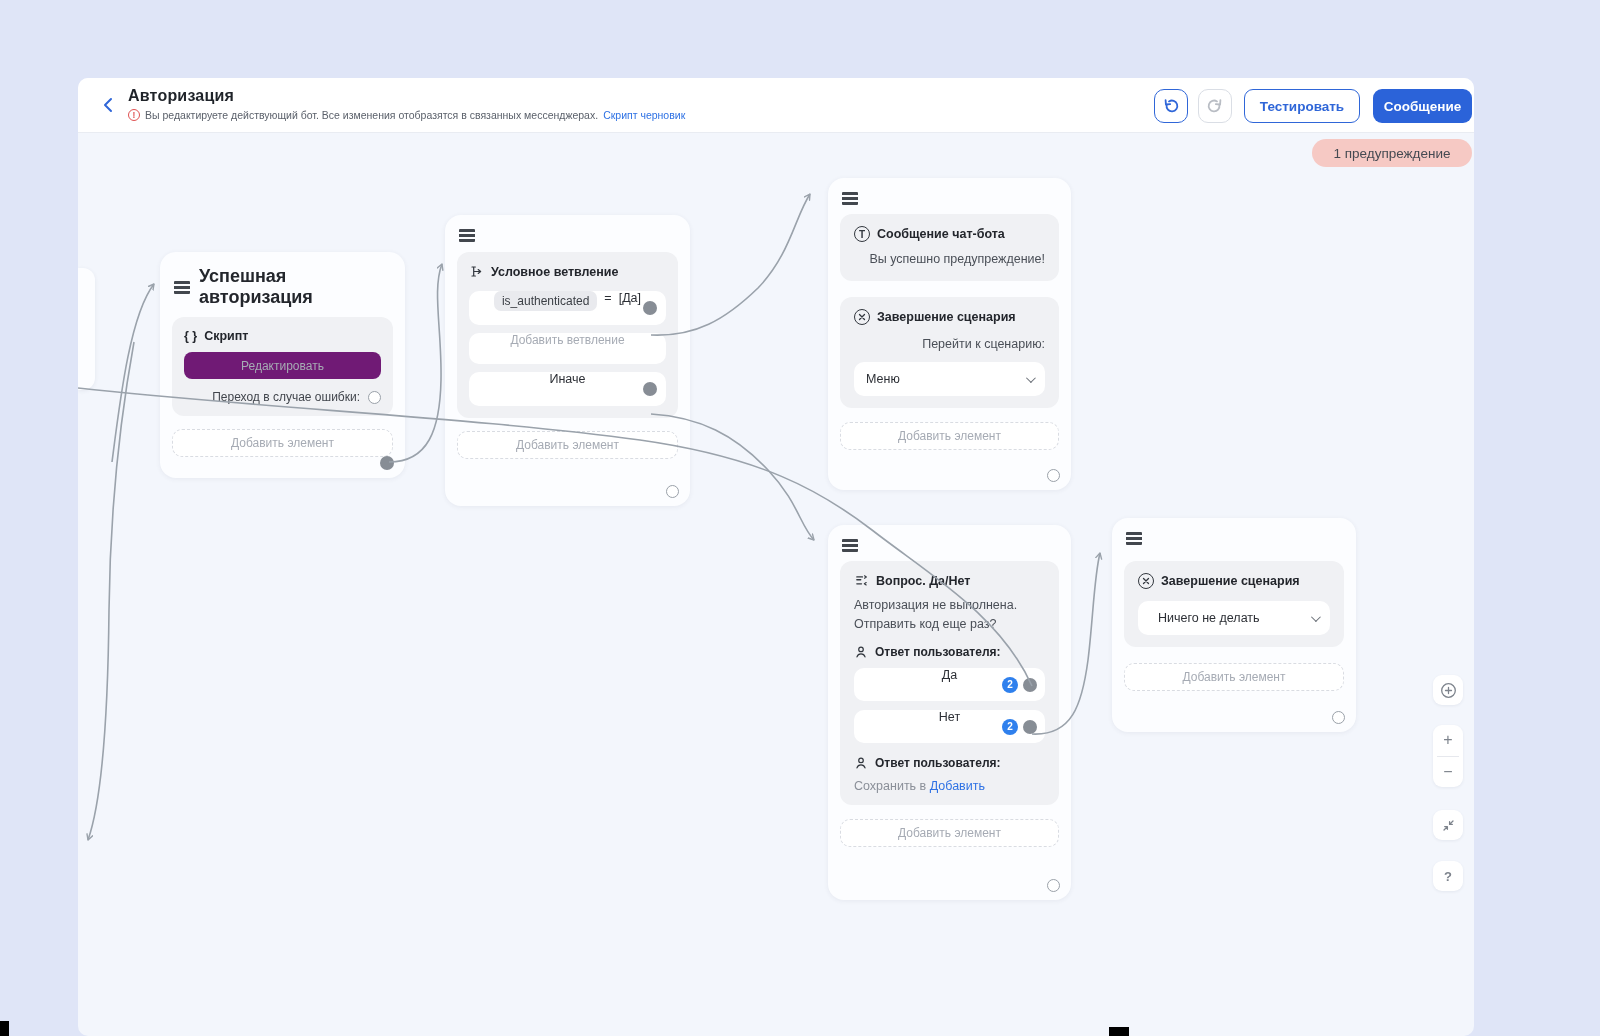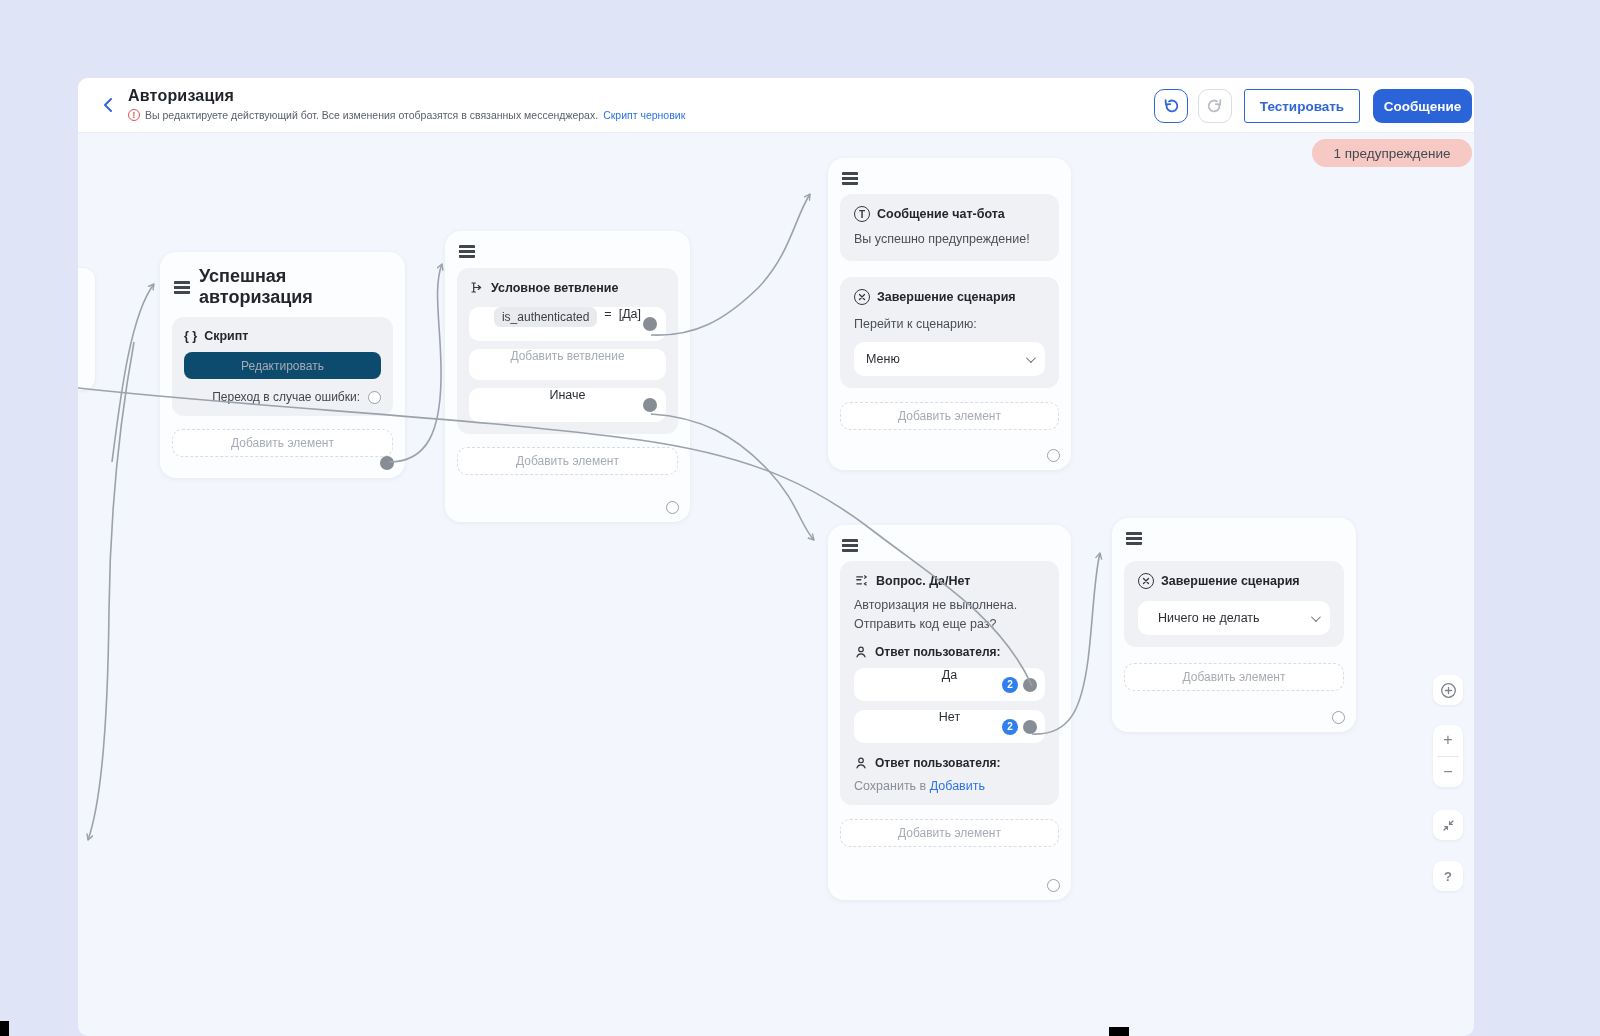--- a/index.html
+++ b/index.html
@@ -14,36 +14,36 @@
   .title-wrap { position:absolute; left:50px; top:9px; }
   .page-title { font-size:16px; font-weight:700; color:#1f2329; letter-spacing:.2px; }
   .warn-row { display:flex; align-items:center; gap:5px; margin-top:4px; }
   .warn-ico { width:12px; height:12px; border:1.2px solid #e05252; border-radius:50%; color:#e05252; font-size:8.5px; font-weight:700; display:flex; align-items:center; justify-content:center; flex:0 0 auto; }
   .warn-ico::before { content:"!"; }
   .warn-text { font-size:10.5px; color:#5b616b; }
   .draft-link { font-size:10.5px; color:#2f72e4; cursor:pointer; }
   .hbtn { position:absolute; top:11px; height:34px; border-radius:10px; display:flex; align-items:center; justify-content:center; cursor:pointer; background:#fff; }
   .undo { left:1076px; width:34px; border:1.5px solid #2f66d8; }
   .redo { left:1120px; width:34px; border:1.5px solid #dadee5; }
-  .test { left:1166px; width:116px; border:1.5px solid #2f66d8; color:#2f66d8; font-size:13.5px; font-weight:600; border-radius:3px; }
+  .test { left:1166px; width:116px; border:1.5px solid #2f66d8; color:#2f66d8; font-size:13.5px; font-weight:600; border-radius:9px; }
   .save { left:1295px; width:99px; background:#2b63d9; color:#fff; font-size:13.5px; font-weight:600; border:none; border-radius:9px; }
 
   
   .warn-pill { position:absolute; left:1234px; top:61px; width:160px; height:28px; background:#f6c9c4; border-radius:14px; display:flex; align-items:center; justify-content:center; font-size:13.5px; color:#454a52; z-index:4; }
   .sliver { position:absolute; left:0; top:190px; width:17px; height:122px; background:#fcfdff; border-radius:0 12px 12px 0; box-shadow:0 1px 4px rgba(50,60,90,.08); z-index:1; }
 
   
   .node { position:absolute; background:#fcfdff; border-radius:16px; box-shadow:0 1px 5px rgba(50,60,90,.07); z-index:1; }
   .node-head { display:flex; align-items:center; gap:9px; padding:14px 14px 9px; }
   .hamburger { width:16px; height:13px; flex:0 0 auto; cursor:grab;
     background:repeating-linear-gradient(to bottom,#42474e 0 2.6px, transparent 2.6px 5.2px); border-radius:1px; }
   .node-title { font-size:18px; font-weight:700; color:#23262c; }
   .card { margin:0 12px; background:#f0f1f4; border-radius:12px; padding:12px; }
   .card-title { display:flex; align-items:center; gap:7px; font-size:12.5px; font-weight:700; color:#23262c; }
-  .white-btn { background:#0c4a6e; border-radius:8px; height:27px; display:flex; align-items:center; justify-content:center; font-size:12px; color:#a6abb4; cursor:pointer; }
+  .white-btn { background:#701a75; border-radius:8px; height:27px; display:flex; align-items:center; justify-content:center; font-size:12px; color:#a6abb4; cursor:pointer; }
   .add-el { margin:13px 12px 0; height:28px; border:1px dashed #d9dce2; border-radius:10px; display:flex; align-items:center; justify-content:center; font-size:12px; color:#a6abb4; cursor:pointer; background:#fff; }
   .dot { width:14px; height:14px; border-radius:50%; background:#878d95; flex:0 0 auto; cursor:pointer; }
   .hollow { width:13px; height:13px; border-radius:50%; background:#fff; border:1.5px solid #9aa1a9; flex:0 0 auto; cursor:pointer; }
   .corner-hollow { position:absolute; right:11px; bottom:8px; }
   .corner-dot { position:absolute; right:11px; bottom:8px; }
   .row { background:#fff; border-radius:10px; height:34px; display:flex; align-items:flex-start; justify-content:center; position:relative; font-size:12.5px; color:#2c2f35; }
   .row .dot { position:absolute; right:9px; top:50%; transform:translateY(-50%); }
   .pill { background:#e9eaee; border-radius:7px; padding:3px 8px; font-size:12px; color:#3c4046; }
   .sel { background:#fff; border-radius:10px; height:34px; display:flex; align-items:center; justify-content:space-between; padding:0 12px; font-size:12.5px; color:#2c2f35; cursor:pointer; }
   .chev { width:7px; height:7px; border-right:1.6px solid #6b7078; border-bottom:1.6px solid #6b7078; transform:rotate(45deg) translateY(-2px); }
@@ -116,21 +116,21 @@
       <div class="white-btn" style="margin-top:9px;">Редактировать</div>
       <div style="margin-top:11px; display:flex; justify-content:flex-end; align-items:center; gap:8px; font-size:12px; color:#41454c;">
         <span>Переход в случае ошибки:</span>
         <span class="hollow"></span>
       </div>
     </div>
     <div class="add-el">Добавить элемент</div>
     <span class="dot corner-dot"></span>
   </div>
 
-  <div class="node" style="left:367px; top:153px; width:245px; height:291px;">
+  <div class="node" style="left:367px; top:137px; width:245px; height:291px;">
     <div class="node-head" style="padding-bottom:10px;">
       <span class="hamburger"></span>
     </div>
     <div class="card">
       <div class="card-title" style="margin-bottom:12px;">
         <svg width="15" height="15" viewBox="0 0 16 16">
             <path d="M5 3.2 v9.6 M3.2 3.2 h3.6 M3.2 12.8 h3.6 M5 8 h6.2 M9.8 5.9 l2.6 2.1 -2.6 2.1" fill="none" stroke="#33383f" stroke-width="1.3" stroke-linecap="round" stroke-linejoin="round"></path>
           </svg>
         <span>Условное ветвление</span>
       </div>
@@ -143,21 +143,21 @@
       <div class="row" style="margin-top:8px; height:31px; color:#a6abb4; font-size:12px;">Добавить ветвление</div>
       <div class="row" style="margin-top:8px;">
         <span>Иначе</span>
         <span class="dot"></span>
       </div>
     </div>
     <div class="add-el">Добавить элемент</div>
     <span class="hollow corner-hollow"></span>
   </div>
 
-  <div class="node" style="left:750px; top:80px; width:243px; height:312px;">
+  <div class="node" style="left:750px; top:100px; width:243px; height:312px;text-align:right;">
     <div class="node-head">
       <span class="hamburger"></span>
     </div>
     <div class="card" style="padding:12px 14px;">
       <div class="card-title">
         <span class="icon-circ icon-t"></span>
         <span>Сообщение чат-бота</span>
       </div>
       <div class="body-text" style="margin-top:8px;">Вы успешно предупреждение!</div>
     </div>

